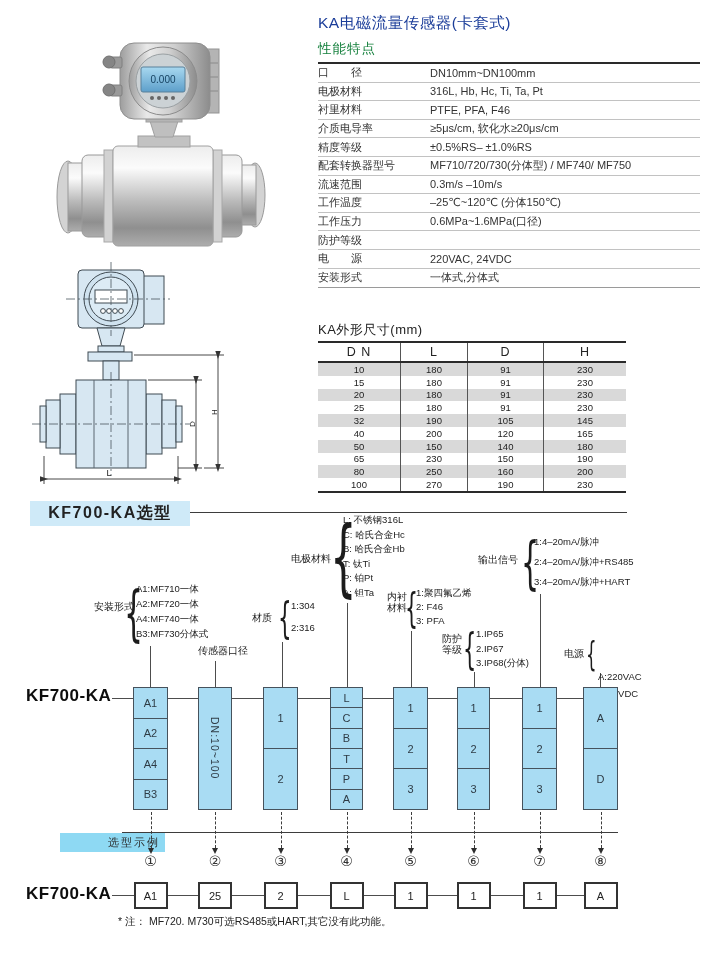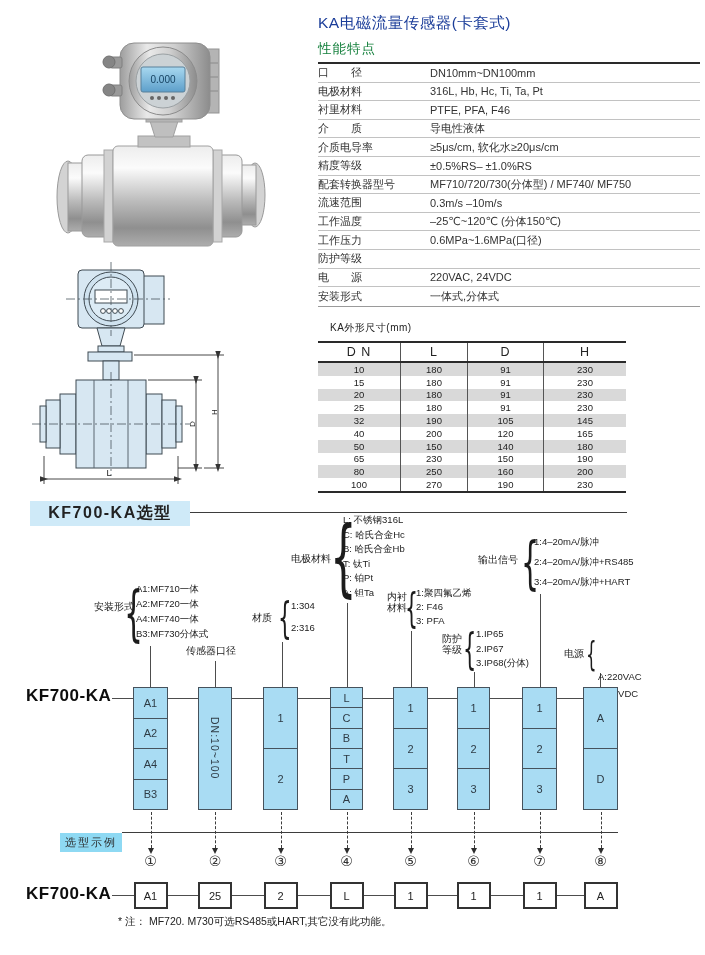--- a/index.html
+++ b/index.html
@@ -12,21 +12,21 @@
   .features-heading{left:318px;top:40px;font-size:13.5px;font-weight:normal;color:#15803d;letter-spacing:1px;}
 
   
   .specs-table{left:318px;top:62px;width:382px;border-top:2px solid #2a2a2a;border-bottom:1px solid #9a9a9a;}
   .spec-row{display:flex;align-items:center;height:18.6px;box-sizing:border-box;border-bottom:1px solid #c2c2c2;}
   .spec-row:last-child{border-bottom:none;}
   .spec-label{width:112px;font-size:11px;color:#333;white-space:nowrap;}
   .spec-value{flex:1;font-size:11px;color:#333;white-space:nowrap;}
 
   
-  .dims-heading{left:318px;top:321px;font-size:10px;color:#222;letter-spacing:.5px;margin-left:12px;}
+  .dims-heading{left:318px;top:321px;font-size:13px;color:#222;letter-spacing:.5px;}
   .dims-table{left:318px;top:341px;width:308px;border-top:2px solid #2a2a2a;border-bottom:2px solid #2a2a2a;}
   .dim-row{display:flex;height:12.8px;box-sizing:border-box;}
   .dim-row.dim-head{height:20px;border-bottom:2px solid #2a2a2a;}
   .dim-cell{display:flex;align-items:center;justify-content:center;font-size:9.5px;color:#222;box-sizing:border-box;}
   .dim-head .dim-cell{font-size:12.5px;letter-spacing:1px;}
   .c0{width:83px;border-right:1px solid #555;}
   .c1{width:67px;border-right:1px solid #555;}
   .c2{width:76px;border-right:1px solid #555;}
   .c3{flex:1;}
   .dim-row.shade{background:#d9d9d9;}
@@ -50,21 +50,21 @@
   .sel-cell{flex:1;display:flex;align-items:center;justify-content:center;font-size:11px;color:#2e3b45;}
   .sel-cell + .sel-cell{border-top:1px solid #46525c;}
   .sel-box.vert .sel-cell{writing-mode:vertical-lr;text-orientation:mixed;font-size:10.5px;letter-spacing:1px;}
 
   .dash{position:absolute;top:812px;height:36px;width:0;border-left:1px dashed #3d3d3d;z-index:1;}
   .arrowhead{position:absolute;top:848px;width:0;height:0;border-left:3px solid transparent;
              border-right:3px solid transparent;border-top:6px solid #2d2d2d;}
   .marker{position:absolute;top:853px;width:20px;text-align:center;font-size:14px;color:#333;}
 
   .example-badge{left:60px;top:833px;width:62px;height:19px;background:#8ed9f3;display:flex;align-items:center;
-                 justify-content:center;font-size:11px;color:#2a2a2a;letter-spacing:2px;}
+                 justify-content:center;font-size:11px;color:#2a2a2a;letter-spacing:2px;padding-left:43px;}
   .example-line{left:122px;top:832px;width:496px;height:1px;background:#3d3d3d;}
   .example-model{left:26px;top:884px;font-size:17px;font-weight:bold;color:#0d0d0d;letter-spacing:.5px;}
   .example-hline{left:112px;top:895px;width:492px;height:1px;background:#4d4d4d;z-index:1;}
   .ex-box{position:absolute;top:882px;width:34px;height:27px;background:#fff;border:2px solid #333;
           box-sizing:border-box;display:flex;align-items:center;justify-content:center;font-size:11px;color:#222;z-index:2;}
 
   .note1{left:118px;top:915px;font-size:10.5px;color:#222;}
   .note2{left:153px;top:933px;font-size:10.5px;color:#222;}
 
   svg text{font-family:"Liberation Sans","DejaVu Sans",sans-serif;}
@@ -138,24 +138,20 @@
       </div>
       <div class="spec-row">
         <div class="spec-label">电极材料</div>
         <div class="spec-value">316L, Hb, Hc,  Ti, Ta, Pt</div>
       </div>
       <div class="spec-row">
         <div class="spec-label">衬里材料</div>
         <div class="spec-value">PTFE, PFA, F46</div>
       </div>
       <div class="spec-row">
-        <div class="spec-label">介　　质</div>
-        <div class="spec-value">导电性液体</div>
-      </div>
-      <div class="spec-row">
         <div class="spec-label">介质电导率</div>
         <div class="spec-value">≥5μs/cm, 软化水≥20μs/cm</div>
       </div>
       <div class="spec-row">
         <div class="spec-label">精度等级</div>
         <div class="spec-value">±0.5%RS– ±1.0%RS</div>
       </div>
       <div class="spec-row">
         <div class="spec-label">配套转换器型号</div>
         <div class="spec-value">MF710/720/730(分体型) / MF740/ MF750</div>
@@ -332,21 +328,21 @@
     <div class="sel-box" style="left: 133px; width: 35px;">
       <div class="sel-cell">A1</div>
       <div class="sel-cell">A2</div>
       <div class="sel-cell">A4</div>
       <div class="sel-cell">B3</div>
     </div>
     <div class="dash" style="left: 150.5px;"></div>
     <div class="arrowhead" style="left: 147.5px;"></div>
     <div class="marker" style="left: 140.5px;">①</div>
     <div class="ex-box" style="left: 133.5px;">A1</div>
-    <div class="sel-label" style="left: 186px; top: 644px;">传感器口径</div>
+    <div class="sel-label" style="left: 198px; top: 644px;">传感器口径</div>
     <div class="vline" style="left: 215px; top: 661px; height: 26px;"></div>
     <div class="sel-box vert" style="left: 198px; width: 34px;">
       <div class="sel-cell">DN:10~100</div>
     </div>
     <div class="dash" style="left: 215px;"></div>
     <div class="arrowhead" style="left: 212px;"></div>
     <div class="marker" style="left: 205px;">②</div>
     <div class="ex-box" style="left: 198px;">25</div>
     <div class="sel-label" style="left: 252px; top: 611px;">材质</div>
     <div class="brace" style="left: 278px; top: 595px; height: 45px; font-size: 42.75px;">{</div>

